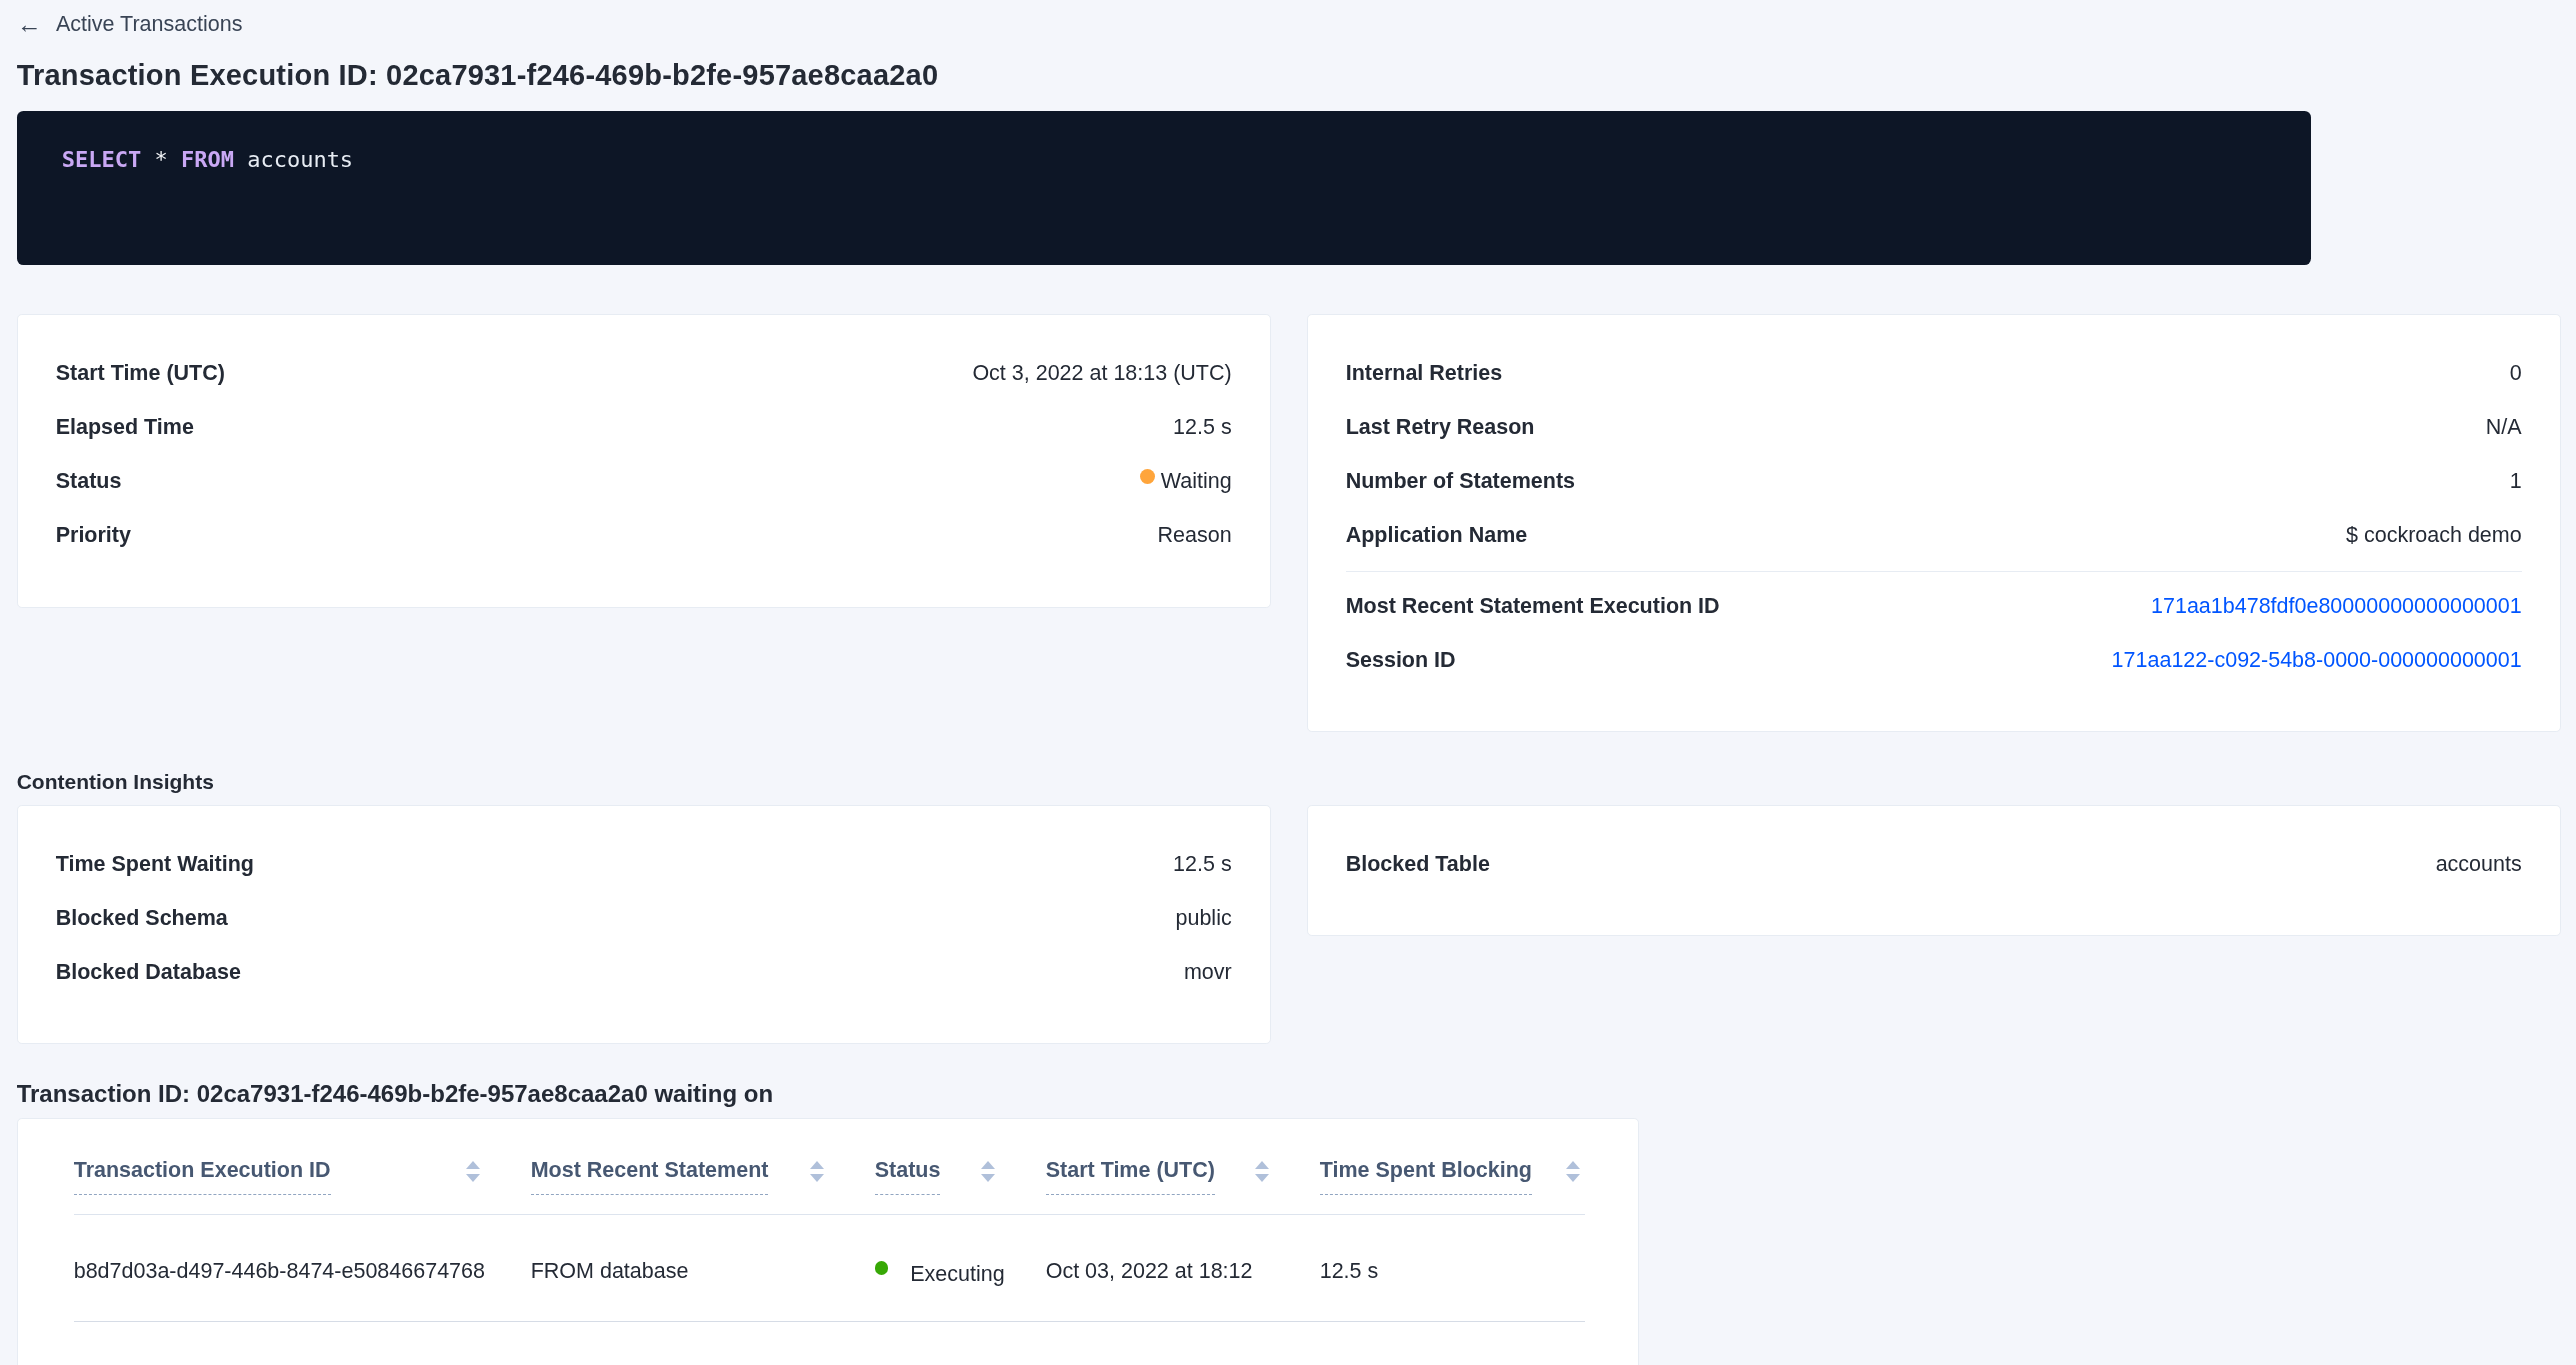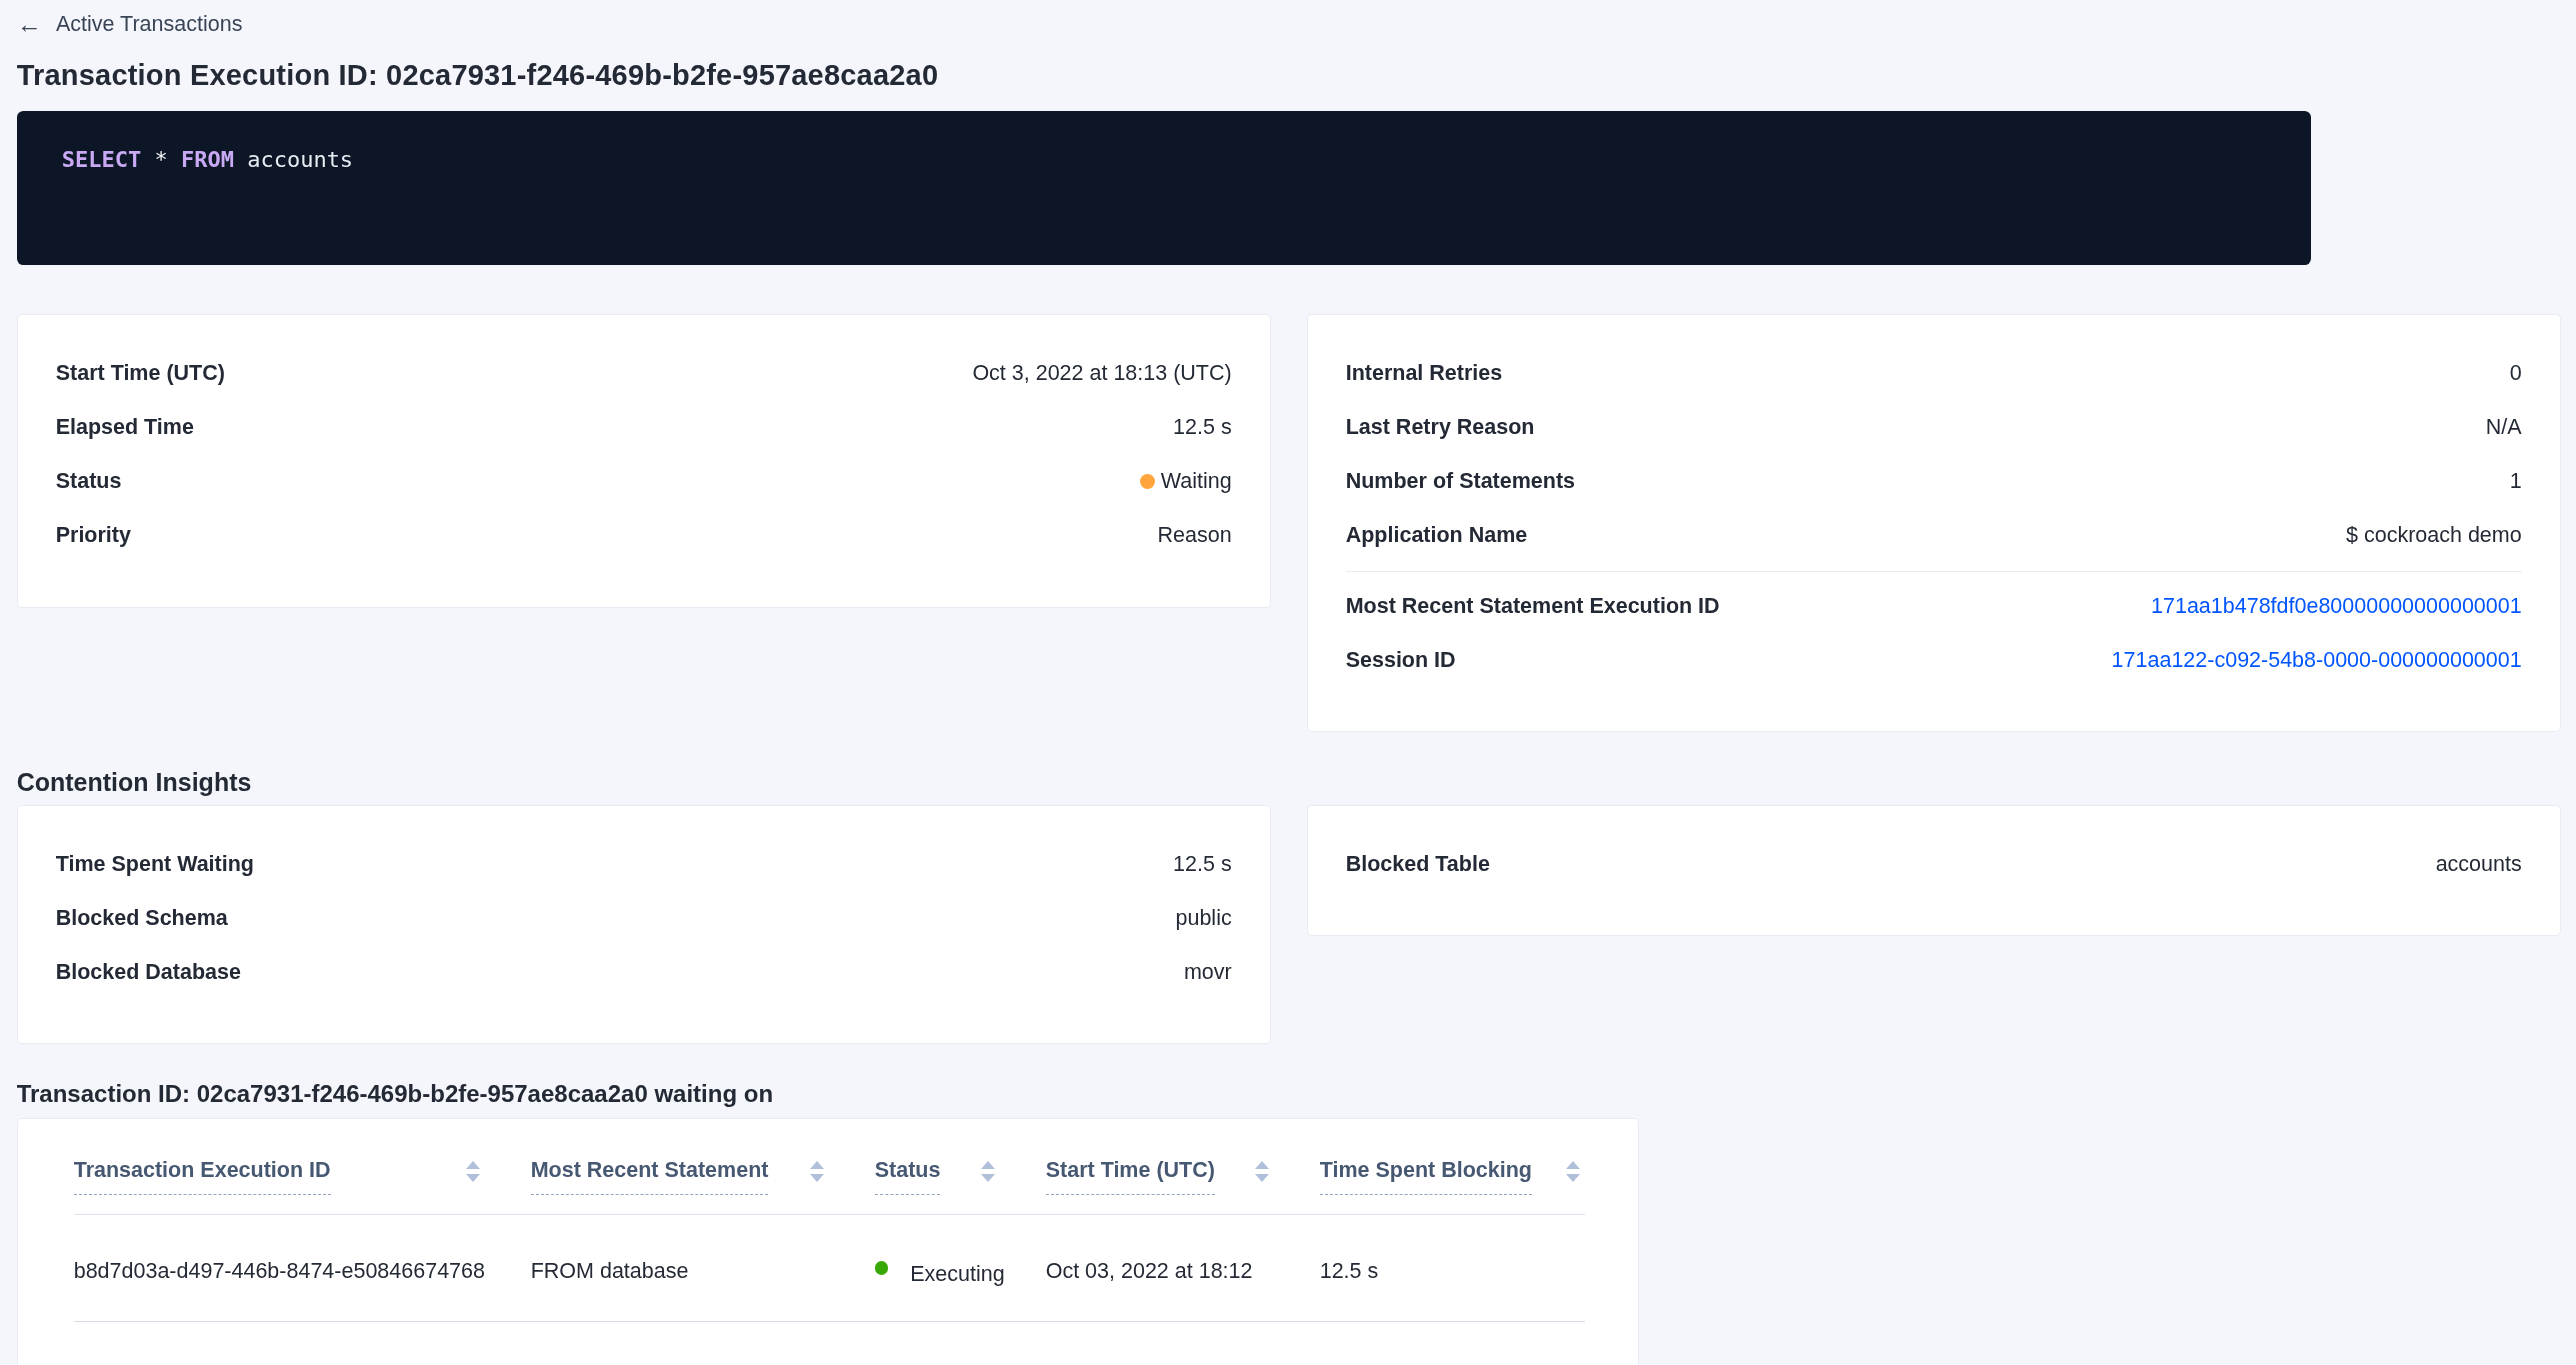--- a/index.html
+++ b/index.html
@@ -71,29 +71,29 @@
   .detail-row {
     height: 54px;
     display: flex;
     justify-content: space-between;
     align-items: center;
   }
   .detail-row .label { font-weight: 700; color: #242a35; font-size: 21.5px; }
   .detail-row .value { font-weight: 400; color: #242a35; font-size: 21.5px; text-align: right; }
   .detail-row .value.link { color: #0055ff; text-decoration: none; cursor: pointer; }
 
-  .status-value { display: inline-flex; align-items: center; gap: 6px; }
+  .status-value { display: inline-flex; align-items: flex-start; gap: 6px; }
   .dot { display: inline-block; border-radius: 50%; }
   .dot.orange { width: 15px; height: 15px; background: #ffa53b; }
   .dot.green  { width: 13.5px; height: 13.5px; background: #37a806; }
 
   .card-divider { border-top: 0.8px solid #e7ecf3; margin: 8px 0; }
 
   
-  h2 { margin-top: 35px; font-size: 25px; line-height: 30px; font-weight: 700; color: #242a35; }
+  h2 { margin-top: 35px; font-size: 21px; line-height: 30px; font-weight: 700; color: #242a35; }
   .cards-row.second { margin-top: 8px; }
   h3 { margin-top: 35px; font-size: 24px; line-height: 30px; font-weight: 700; color: #242a35; }
 
   
   .table-card {
     margin-top: 9.5px;
     width: 1622px;
     flex: none;
     height: 446px;
     padding: 0 56px;

